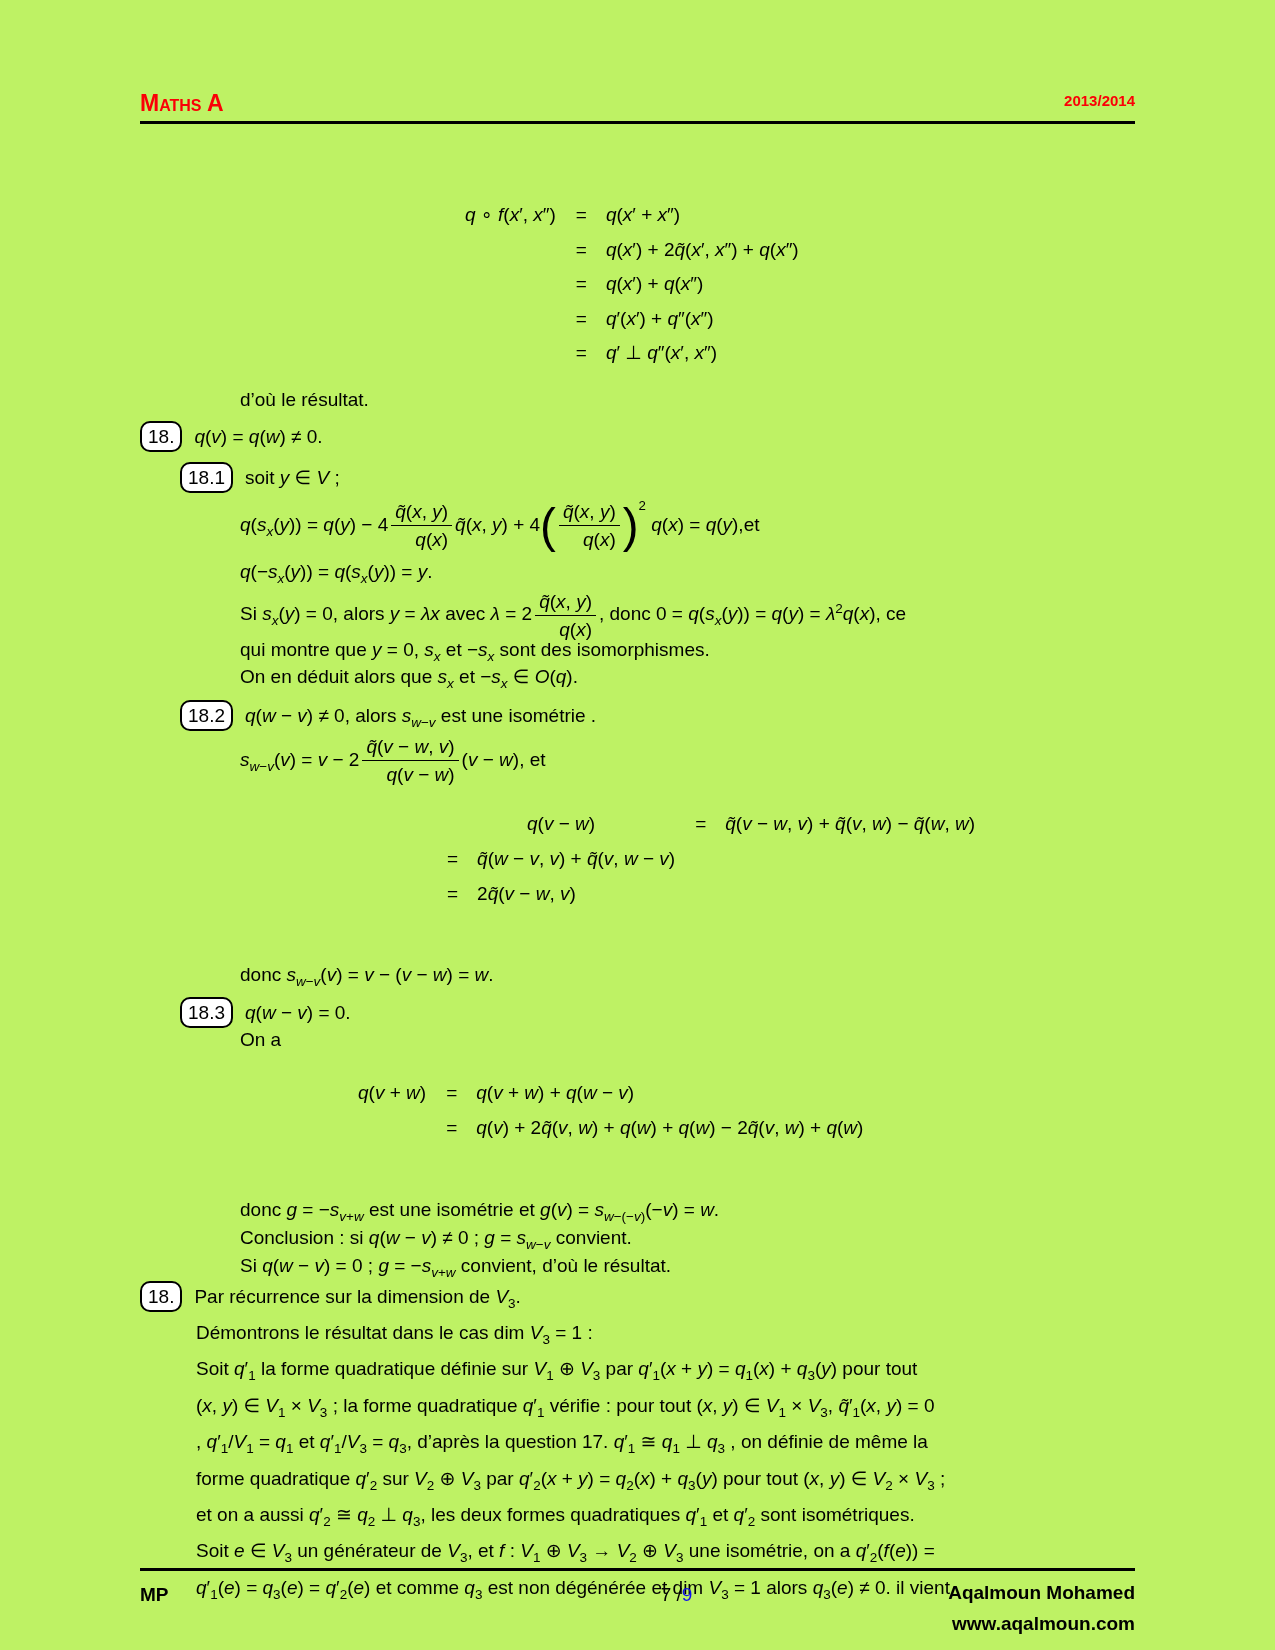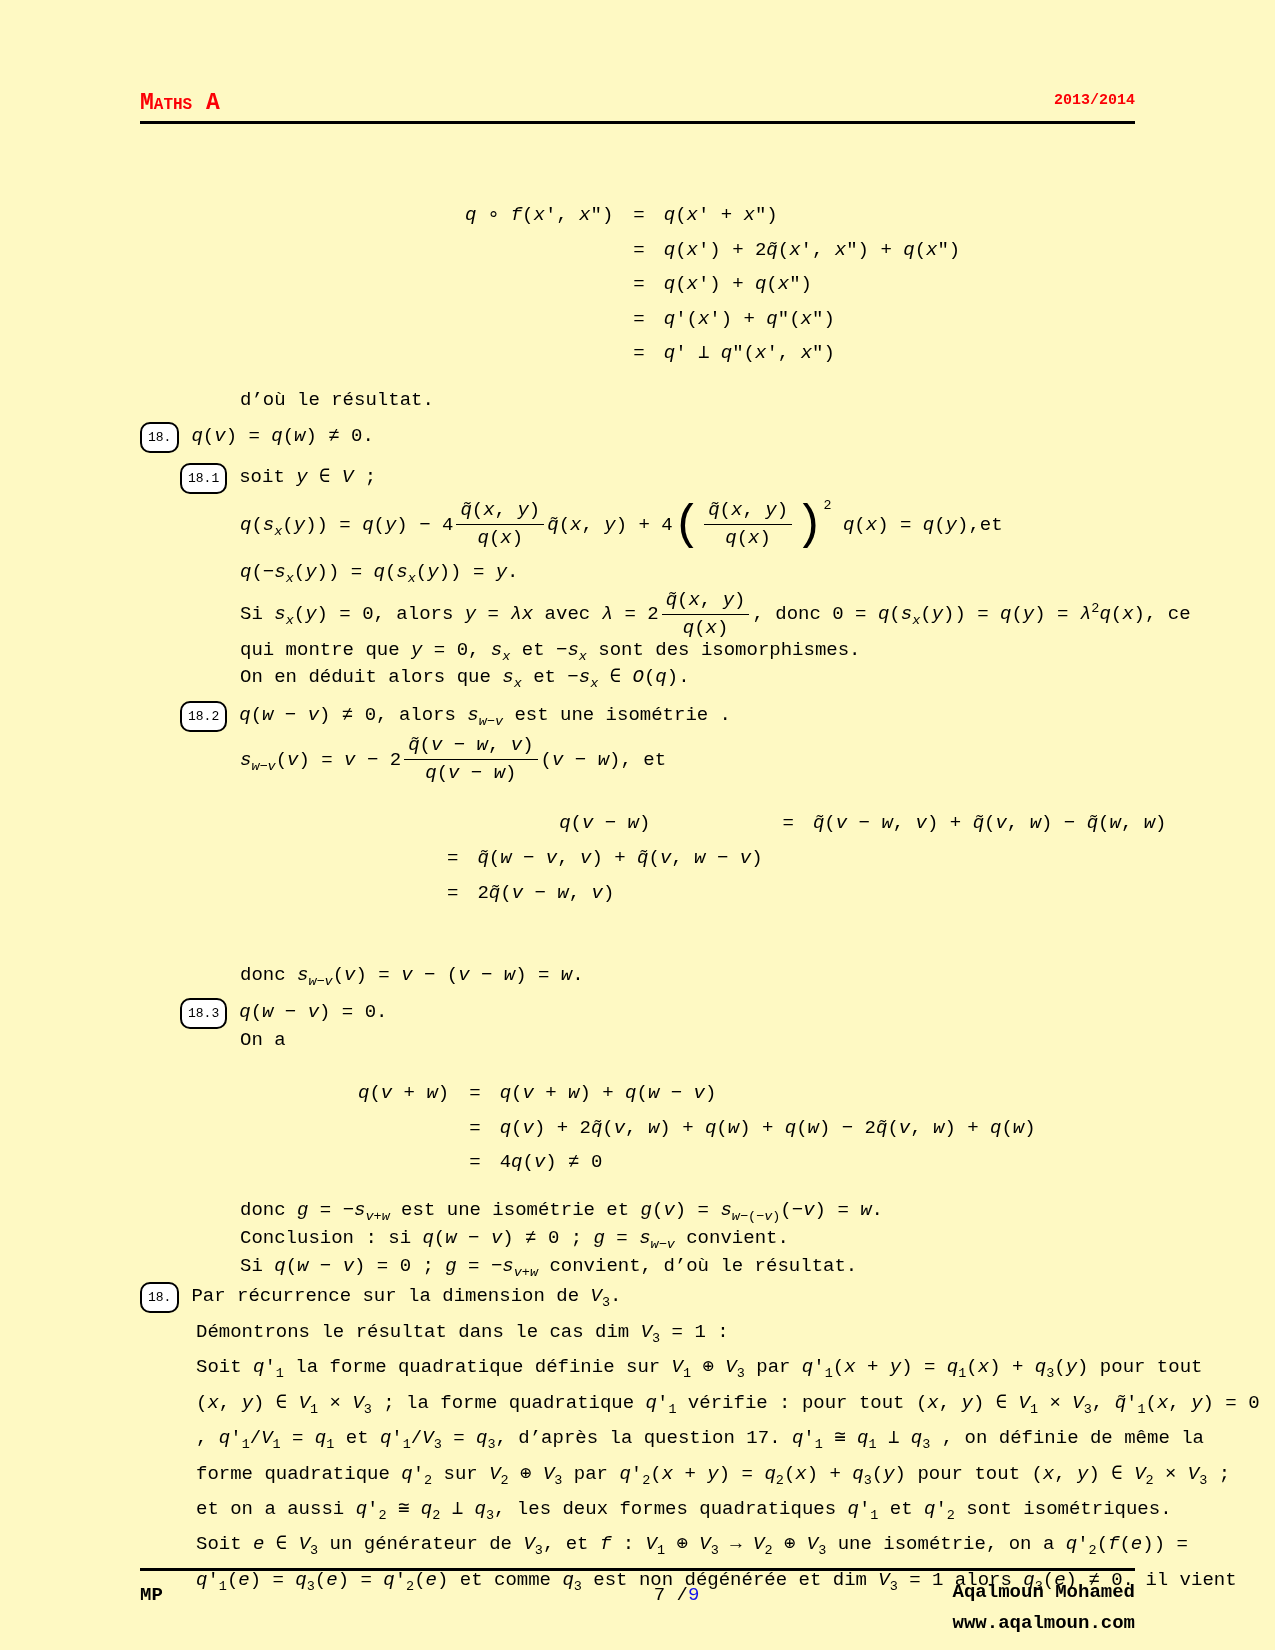--- a/index.html
+++ b/index.html
@@ -1,50 +1,50 @@
 <!DOCTYPE html>
 <html style="--accent: #fb0006; --link: #1111ee; --text: #000000; --rule: #000000;"><head>
 <meta charset="utf-8">
 <style>
   html,body { margin:0; padding:0; background:#e8e8e8; }
   .page {
     position:relative; width:1275px; height:1650px; margin:0 auto;
-    background:#fef9c3; overflow:hidden;
-    font-family:Liberation Mono, monospace;
+    background:#bef264; overflow:hidden;
+    font-family:Liberation Sans, sans-serif;
     color:var(--text,#000); font-size:19px;
   }
   .abs { position:absolute; white-space:nowrap; }
   .line { line-height:32px; }
   i { font-style:italic; }
   sub { font-size:71%; }
   sup { font-size:71%; }
 
   
   .hdr-course { font-weight:bold; font-variant:small-caps; font-size:23px; color:var(--accent,#f00); }
   .hdr-year   { font-weight:bold; font-size:15px; color:var(--accent,#f00); }
   .rule { height:3px; background:var(--rule,#000); }
 
   
   .item { line-height:30px; }
   .qbox {
     display:inline-block; border:2px solid #000; border-radius:10px;
-    padding:0 6px; line-height:27px; font-size:13px; background:#fff;
+    padding:0 6px; line-height:27px; font-size:19px; background:#fff;
   }
   .item .itext { margin-left:12px; }
 
   
   .eqgrid { display:grid; grid-template-columns:max-content max-content; column-gap:20px; }
   .eqgrid .lhs { text-align:center; }
   .eq34 { line-height:34.5px; }
   .eq35 { line-height:35px; }
 
   
   .fr { display:inline-block; vertical-align:middle; text-align:center; margin:0 3px; }
   .fr .nu { display:block; line-height:27px; padding:0 4px; border-bottom:1.4px solid #000; }
-  .fr .de { display:block; line-height:27px; padding:0 4px; }
+  .fr .de { display:block; line-height:27px; padding:0 4px;text-align:right; }
   .fline { line-height:58px; }
 
   
   .bp { font-size:250%; line-height:0; vertical-align:middle; font-style:normal; }
   .s2 { font-size:70%; vertical-align:21px; line-height:0; }
 
   
   .p19 .pline { line-height:29.6px; white-space:nowrap; }
 
   
@@ -114,21 +114,20 @@
   </div>
 
   <div class="abs line" style="top:1024px;left:240px">On a</div>
 
   <div class="abs eqgrid eq34" style="top:1076px;left:358px">
     <span class="lhs"><i>q</i>(<i>v</i> + <i>w</i>)</span>
     <span class="rhs">=  <i>q</i>(<i>v</i> + <i>w</i>) + <i>q</i>(<i>w</i> − <i>v</i>)</span>
     <span class="lhs"></span>
       <span class="rhs">=  <i>q</i>(<i>v</i>) + 2<i>q̃</i>(<i>v</i>, <i>w</i>) + <i>q</i>(<i>w</i>) + <i>q</i>(<i>w</i>) − 2<i>q̃</i>(<i>v</i>, <i>w</i>) + <i>q</i>(<i>w</i>)</span>
     <span class="lhs"></span>
-      <span class="rhs">=  4<i>q</i>(<i>v</i>) ≠ 0</span>
   </div>
 
   <div class="abs line" style="top:1194px;left:240px">donc <i>g</i> = −<i>s</i><sub><i>v</i>+<i>w</i></sub> est une isométrie et <i>g</i>(<i>v</i>) = <i>s</i><sub><i>w</i>−(−<i>v</i>)</sub>(−<i>v</i>) = <i>w</i>.</div>
   <div class="abs line" style="top:1222px;left:240px">Conclusion : si <i>q</i>(<i>w</i> − <i>v</i>) ≠ 0 ; <i>g</i> = <i>s</i><sub><i>w</i>−<i>v</i></sub> convient.</div>
   <div class="abs line" style="top:1250px;left:240px">Si <i>q</i>(<i>w</i> − <i>v</i>) = 0 ; <i>g</i> = −<i>s</i><sub><i>v</i>+<i>w</i></sub> convient, d’où le résultat.</div>
 
   <div class="abs item" style="top:1281px;left:140px">
     <span class="qbox">18.</span><span class="itext">Par récurrence sur la dimension de <i>V</i><sub>3</sub>.</span>
   </div>
 

